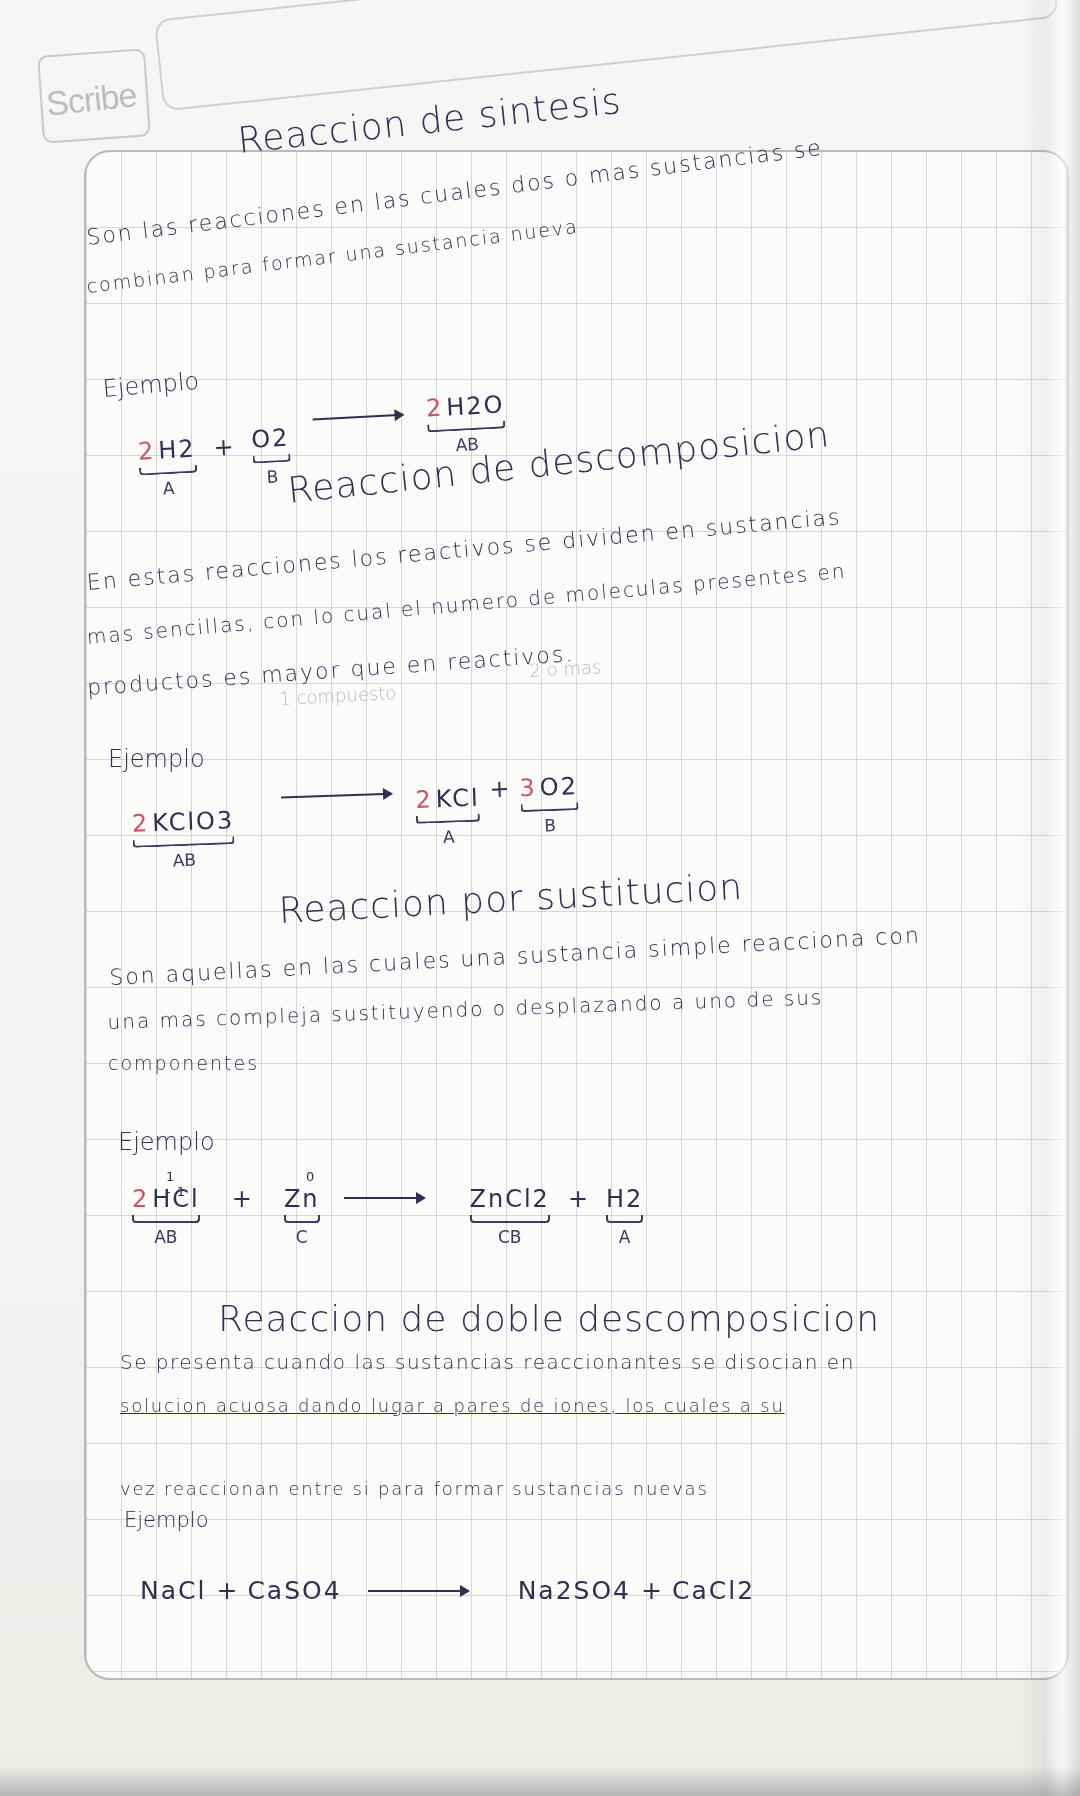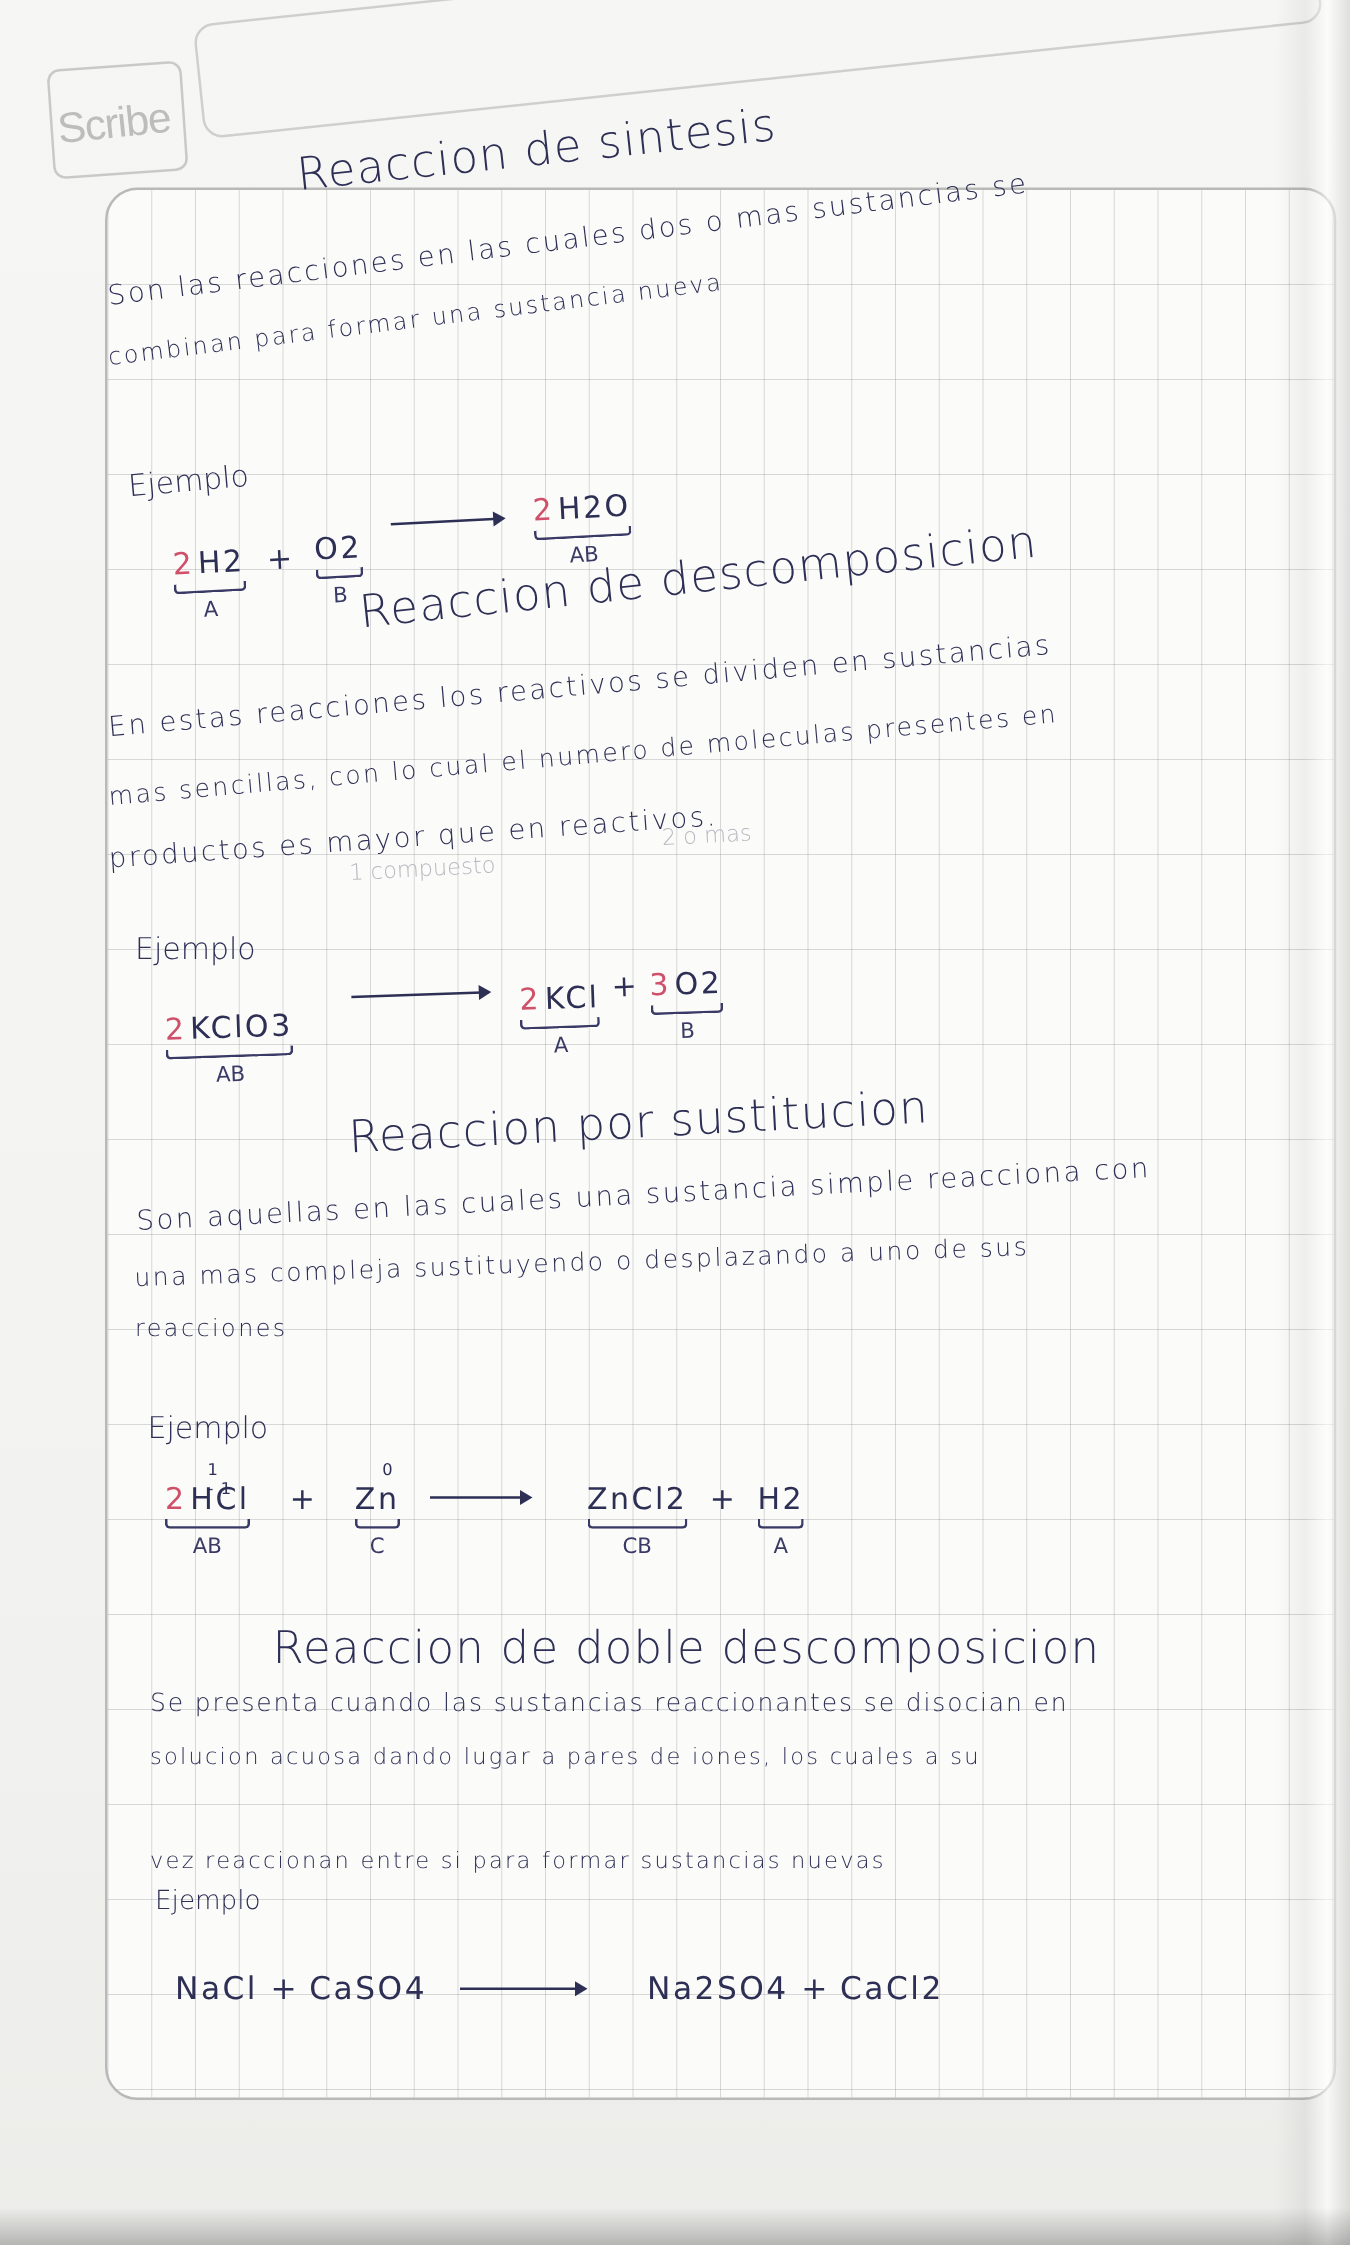--- a/index.html
+++ b/index.html
@@ -136,21 +136,21 @@
     <span class="term">
       <span class="formula"><span class="coef">3</span><span>O2</span></span>
       <span class="brace"></span>
       <span class="role">B</span>
     </span>
   </div>
 
   <div class="ink title" style="left:280px; top:890px; transform:rotate(-3deg);">Reaccion por sustitucion</div>
   <div class="ink body" style="left:110px; top:965px; transform:rotate(-3deg);">Son aquellas en las cuales una sustancia simple reacciona con</div>
   <div class="ink body" style="left:108px; top:1010px; transform:rotate(-2deg); font-size:20px;">una mas compleja sustituyendo o desplazando a uno de sus</div>
-  <div class="ink body" style="left:108px; top:1052px; font-size:19px;">reacciones</div>
+  <div class="ink body" style="left:108px; top:1052px; font-size:19px;">componentes</div>
   <div class="ink ej" style="left:118px; top:1128px;">Ejemplo</div>
 
   <div class="eq" style="left:124px; top:1185px;">
     <span class="term ox">
       <span class="ox-mark" style="left:34px;">1 -1</span>
       <span class="formula"><span class="coef">2</span><span>HCl</span></span>
       <span class="brace"></span>
       <span class="role">AB</span>
     </span>
     <span class="op" style="margin:0 24px;">+</span>
@@ -169,21 +169,21 @@
     <span class="op">+</span>
     <span class="term">
       <span class="formula">H2</span>
       <span class="brace"></span>
       <span class="role">A</span>
     </span>
   </div>
 
   <div class="ink title" style="left:218px; top:1298px;">Reaccion de doble descomposicion</div>
   <div class="ink body" style="left:120px; top:1350px; font-size:20px; letter-spacing:1.5px;">Se presenta cuando las sustancias reaccionantes se disocian en</div>
-  <div class="ink body" style="left:120px; top:1395px; font-size:18px; letter-spacing:1.8px;">solucion acuosa dando lugar a pares de iones, los cuales a su</div>
+  <div class="ink body" style="left:120px; top:1395px; font-size:18px; letter-spacing:1.8px;text-decoration:underline;">solucion acuosa dando lugar a pares de iones, los cuales a su</div>
   <div class="ink body" style="left:120px; top:1438px; font-size:18px; letter-spacing:1.8px;margin-top:40px;">vez reaccionan entre si para formar sustancias nuevas</div>
   <div class="ink ej" style="left:124px; top:1508px; font-size:21px;">Ejemplo</div>
 
   <div class="eq" style="left:140px; top:1576px; font-size:25px;text-align:center;">
     <span class="formula">NaCl</span>
     <span class="op">+</span>
     <span class="formula">CaSO4</span>
     <span class="arrow" style="margin-top:14px; width:100px; margin-left:26px; margin-right:50px;"></span>
     <span class="formula">Na2SO4</span>
     <span class="op">+</span>

